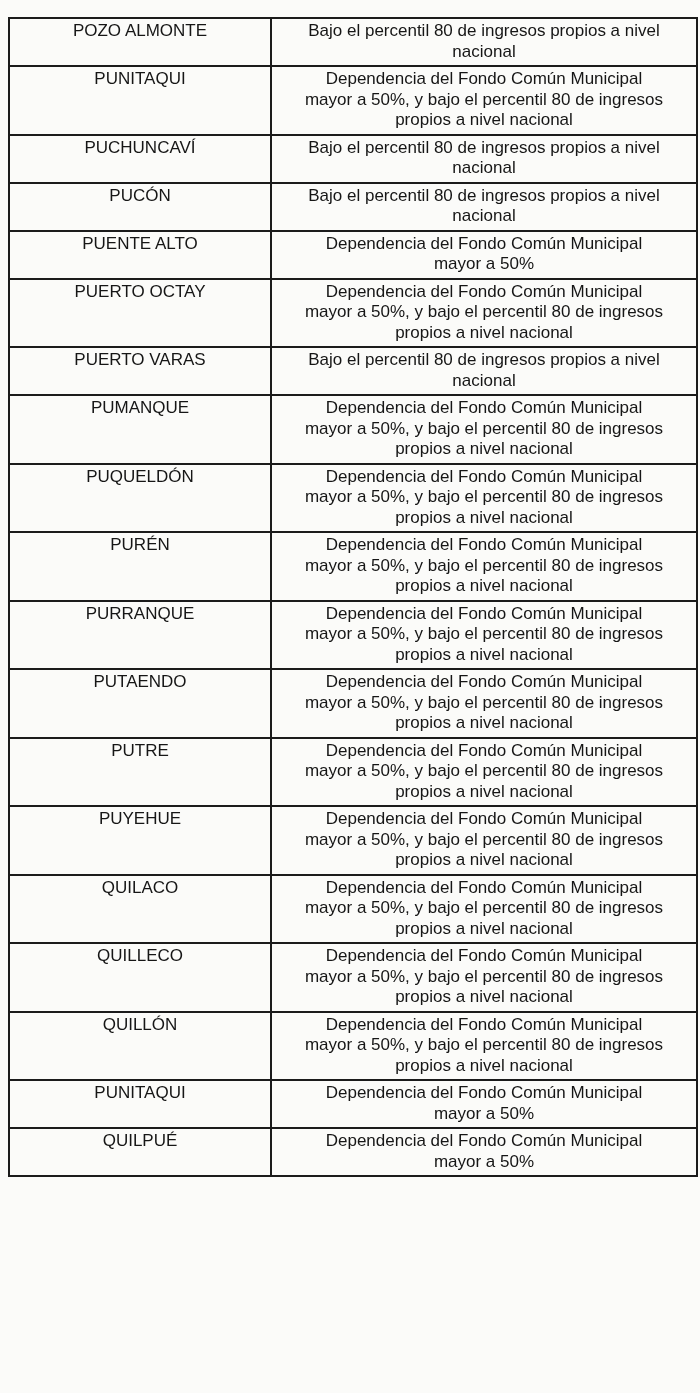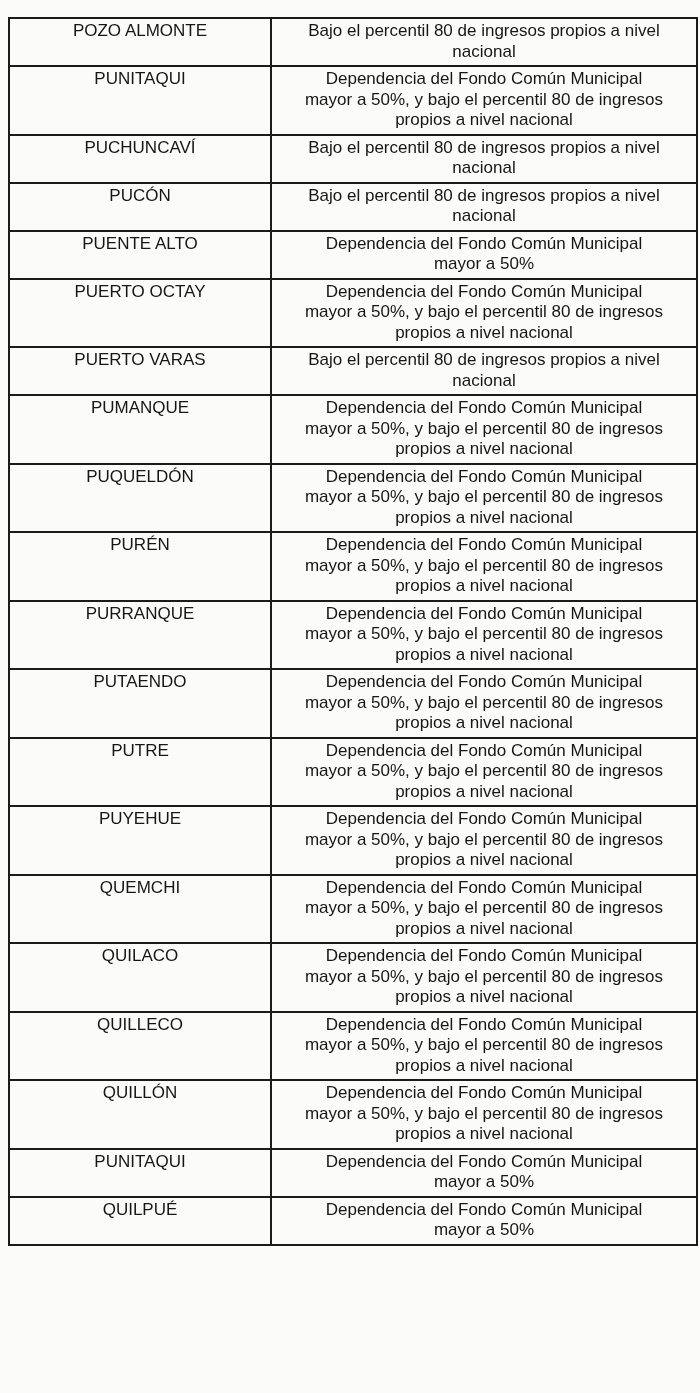--- a/index.html
+++ b/index.html
@@ -136,26 +136,20 @@
 
   <tr>
     <td class="col-name">PUYEHUE</td>
     <td class="col-class">Dependencia del Fondo Común Municipal
 mayor a 50%, y bajo el percentil 80 de ingresos
 propios a nivel nacional</td>
   </tr>
 
 
 
-  <tr>
-    <td class="col-name">QUEMCHI</td>
-    <td class="col-class">Dependencia del Fondo Común Municipal
-mayor a 50%, y bajo el percentil 80 de ingresos
-propios a nivel nacional</td>
-  </tr>
 
   <tr>
     <td class="col-name">QUILACO</td>
     <td class="col-class">Dependencia del Fondo Común Municipal
 mayor a 50%, y bajo el percentil 80 de ingresos
 propios a nivel nacional</td>
   </tr>
 
   <tr>
     <td class="col-name">QUILLECO</td>

